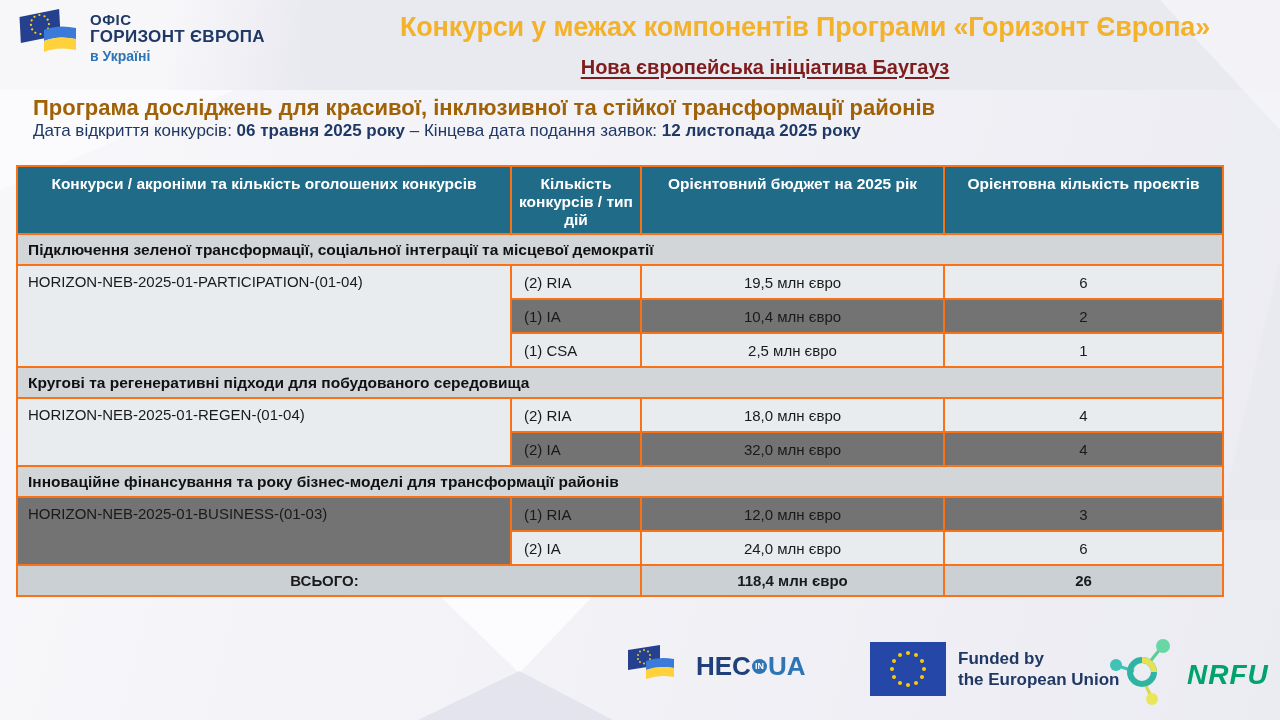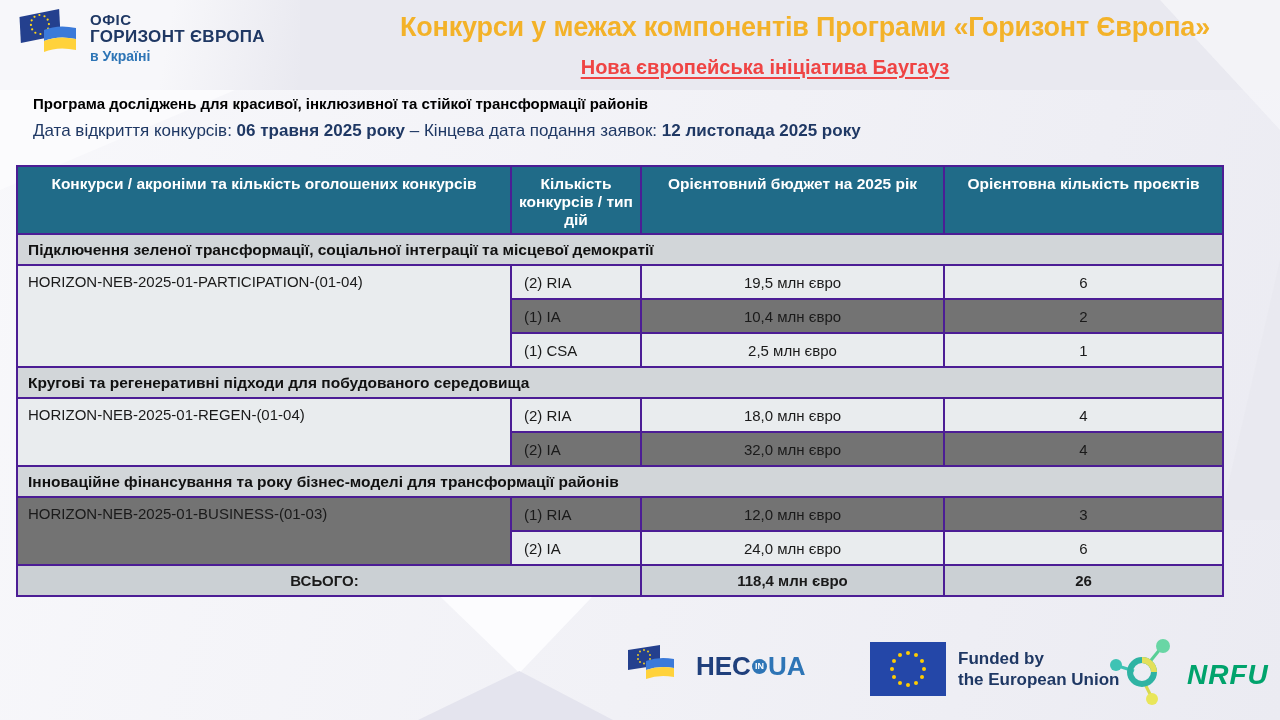--- a/index.html
+++ b/index.html
@@ -28,32 +28,32 @@
   .he-logo-flags{width:62px;height:56px;position:relative;flex:0 0 auto;}
   .he-logo-text{line-height:1.05;padding-top:4px;}
   .he-logo-l1{font-size:15px;font-weight:bold;color:#1f3864;letter-spacing:.5px;}
   .he-logo-l2{font-size:17px;font-weight:bold;color:#1f3864;letter-spacing:.3px;}
   .he-logo-l3{font-size:14px;font-weight:bold;color:#2e75b6;margin-top:3px;}
 
   
   .title{position:absolute;left:340px;right:10px;top:12px;text-align:center;
     font-size:27px;font-weight:bold;color:#f3b229;letter-spacing:-.2px;}
   .subtitle{position:absolute;left:420px;right:170px;top:56px;text-align:center;
-    font-size:20px;font-weight:bold;color:#ef4444;}
+    font-size:20px;font-weight:bold;color:#7f1d1d;}
   .subtitle span{text-decoration:underline;text-underline-offset:3px;}
 
   
-  .intro1{position:absolute;left:33px;top:95px;font-size:15px;font-weight:bold;color:#000000;}
+  .intro1{position:absolute;left:33px;top:95px;font-size:22px;font-weight:bold;color:#a16207;}
   .intro2{position:absolute;left:33px;top:121px;font-size:17px;color:#1f3864;}
   .intro2 b{font-weight:bold;}
 
   
   table.calls{position:absolute;left:16px;top:165px;border-collapse:collapse;table-layout:fixed;
     font-size:15px;color:#1a1a1a;}
-  table.calls td,table.calls th{border:2px solid #4c1d95;overflow:hidden;}
+  table.calls td,table.calls th{border:2px solid #f97316;overflow:hidden;}
   table.calls th{background:#206b88;color:#ffffff;font-size:15.5px;font-weight:bold;
     vertical-align:top;padding:8px 6px 0 6px;height:58px;text-align:center;}
   th.h-left{text-align:left;padding-left:10px;}
   td.section{background:#d2d6d9;font-weight:bold;font-size:15.5px;height:27px;
     padding-left:10px;text-align:left;color:#111;}
   td.call-cell{text-align:left;padding:7px 8px 0 10px;vertical-align:top;font-size:15px;}
   td.type-cell{text-align:left;padding-left:12px;height:30px;}
   td.budget-cell,td.proj-cell{text-align:center;height:30px;}
   .light{background:#e9ecee;}
   .dark{background:#737373;}

